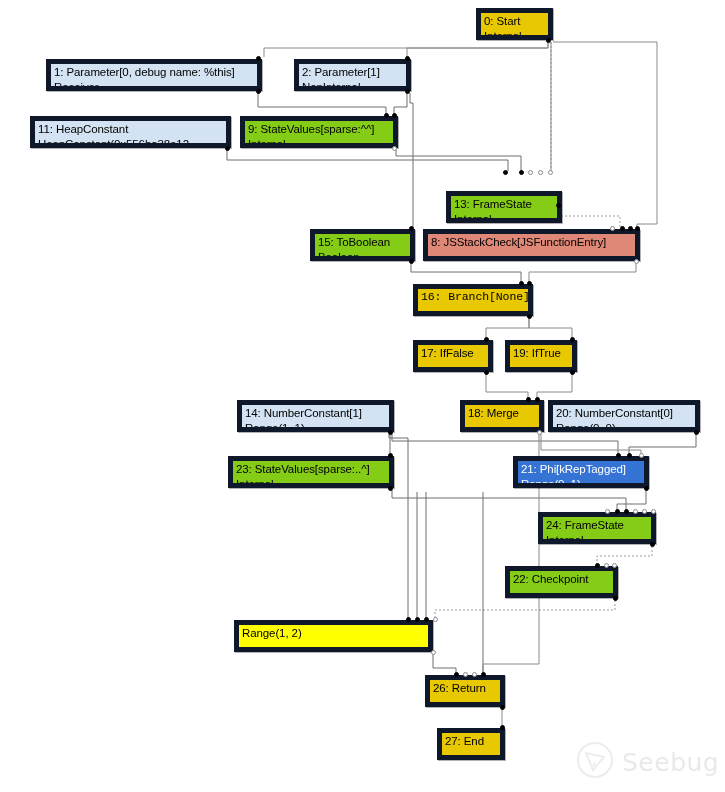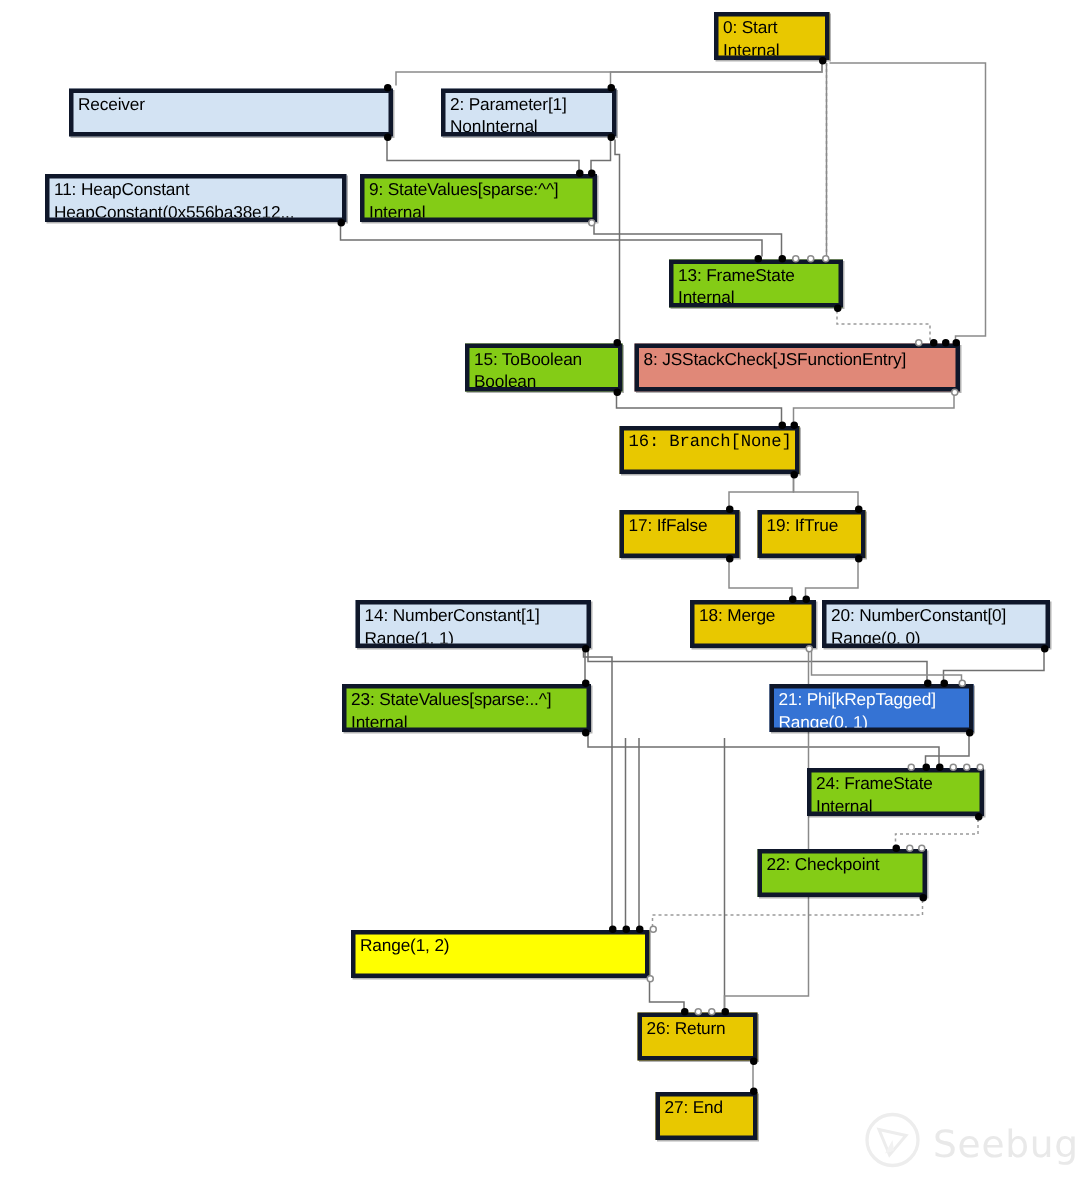--- a/index.html
+++ b/index.html
@@ -21,21 +21,21 @@
   #edge-layer {
     position: absolute;
     left: 0; top: 0;
     width: 725px;
     height: 792px;
     pointer-events: none;
   }
   .node {
     position: absolute;
     box-sizing: border-box;
-    border: 3px solid #0f172a;
+    border: 5px solid #0f172a;
     padding: 1px 16px 0 3px;
     font-size: 11.5px;
     line-height: 14.5px;
     color: #000000;
     white-space: nowrap;
     overflow: hidden;
     letter-spacing: -0.1px;
     box-shadow: 1px 1px 0 rgba(0,0,0,0.30);
   }
   .node .l1, .node .l2 {
@@ -118,20 +118,21 @@
       <path d="M502,709 L502,726" fill="none" stroke="#8a8a8a" stroke-width="1"></path>
     </svg>
 
   <div id="node-layer">
       <div class="node n-yellow" style="left: 476px; top: 8px; width: 77px; height: 32px;">
         <span class="l1">0: Start</span>
         <span class="l2">Internal</span>
       </div>
       <div class="port filled" style="left: 546px; top: 38px;"></div>
       <div class="node n-blue" style="left: 46px; top: 59px; width: 216px; height: 32px;">
+        <span class="l1">1: Parameter[0, debug name: %this]</span>
         <span class="l2">Receiver</span>
       </div>
       <div class="port filled" style="left: 256px; top: 56px;"></div>
       <div class="port filled" style="left: 256px; top: 89px;"></div>
       <div class="node n-blue" style="left: 294px; top: 59px; width: 117px; height: 32px;">
         <span class="l1">2: Parameter[1]</span>
         <span class="l2">NonInternal</span>
       </div>
       <div class="port filled" style="left: 405px; top: 56px;"></div>
       <div class="port filled" style="left: 405px; top: 89px;"></div>
@@ -140,21 +141,21 @@
         <span class="l2">HeapConstant(0x556ba38e12...</span>
       </div>
       <div class="port filled" style="left: 225px; top: 146px;"></div>
       <div class="node n-green" style="left: 240px; top: 116px; width: 158px; height: 32px;">
         <span class="l1">9: StateValues[sparse:^^]</span>
         <span class="l2">Internal</span>
       </div>
       <div class="port filled" style="left: 384px; top: 113px;"></div>
       <div class="port filled" style="left: 392px; top: 113px;"></div>
       <div class="port hollow" style="left: 392px; top: 146px;"></div>
-      <div class="node n-green" style="left: 446px; top: 173px; width: 116px; height: 32px;">
+      <div class="node n-green" style="left: 446px; top: 191px; width: 116px; height: 32px;">
         <span class="l1">13: FrameState</span>
         <span class="l2">Internal</span>
       </div>
       <div class="port filled" style="left: 503px; top: 170px;"></div>
       <div class="port filled" style="left: 519px; top: 170px;"></div>
       <div class="port hollow" style="left: 528px; top: 170px;"></div>
       <div class="port hollow" style="left: 538px; top: 170px;"></div>
       <div class="port hollow" style="left: 548px; top: 170px;"></div>
       <div class="port filled" style="left: 556px; top: 203px;"></div>
       <div class="node n-green" style="left: 310px; top: 229px; width: 105px; height: 32px;">

